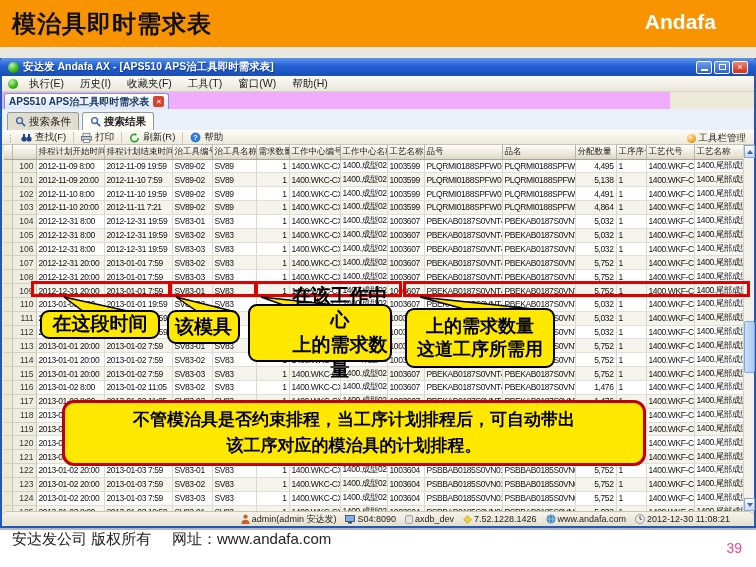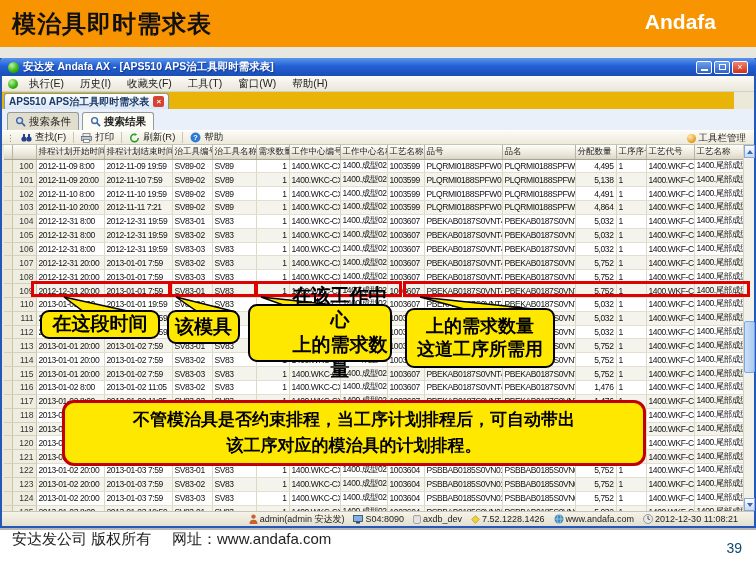--- a/index.html
+++ b/index.html
@@ -23,21 +23,21 @@
           display:flex;align-items:center;justify-content:center;font-size:9px;color:#fff;line-height:1;
           background:linear-gradient(#6E9FF0,#2E62C8);box-sizing:border-box;}
   .winbtn.close{background:linear-gradient(#F0846E,#D12E1A);}
   .winbtn .minbar{width:7px;height:2px;background:#fff;margin-top:5px;}
   .winbtn .restbox{width:7px;height:6px;border:1px solid #fff;box-sizing:border-box;}
   
   #menubar{position:absolute;left:0;top:18px;width:752px;height:16px;background:linear-gradient(#FCFBF6,#E9E6DA);
            display:flex;align-items:center;font-size:10.5px;color:#222;border-bottom:1px solid #D6D2C2;box-sizing:border-box;padding-left:3px;}
   #menubar .menu-item{padding:0 8px;}
   
-  #doctabbar{position:absolute;left:0;top:34px;width:732px;height:17px;background:#eab308;}
+  #doctabbar{position:absolute;left:0;top:34px;width:668px;height:17px;background:#f0abfc;}
   #doctab{position:absolute;left:2px;top:1px;height:16px;background:linear-gradient(#FFFFFF,#D9E5F5);
           border:1px solid #7A99C0;border-bottom:none;border-radius:3px 3px 0 0;display:flex;align-items:center;
           padding:0 4px;font-size:10px;font-weight:bold;color:#1A3A66;box-sizing:border-box;}
   #doctab .closechip{width:11px;height:11px;margin-left:4px;border-radius:2px;background:#D8432F;color:#fff;
           font-size:8px;font-weight:bold;display:flex;align-items:center;justify-content:center;line-height:1;}
   
   #searchtabs{position:absolute;left:0;top:51px;width:752px;height:21px;background:#E9F0F9;}
   .stab{position:absolute;top:3px;height:18px;display:flex;align-items:center;padding:0 7px;font-size:10.5px;color:#222;
         border:1px solid #919B9C;border-bottom:none;border-radius:3px 3px 0 0;box-sizing:border-box;}
   #stab1{left:5px;background:#E2DECE;}
@@ -72,26 +72,26 @@
   .sbtn{position:absolute;left:0;width:11px;height:13px;background:linear-gradient(#FDFEFF,#C6D9F4);border:1px solid #8CA8D8;
         box-sizing:border-box;display:flex;align-items:center;justify-content:center;}
   .sbtn.up{top:0;} .sbtn.down{bottom:0;}
   .tri-up{width:0;height:0;border-left:3px solid transparent;border-right:3px solid transparent;border-bottom:4px solid #3A66B0;}
   .tri-down{width:0;height:0;border-left:3px solid transparent;border-right:3px solid transparent;border-top:4px solid #3A66B0;}
   #sthumb{position:absolute;left:0;top:176px;width:11px;height:52px;background:linear-gradient(90deg,#CDE0F8,#AACBF2);
           border:1px solid #7AA7E8;border-radius:2px;box-sizing:border-box;}
   
   #statusbar{position:absolute;left:0;top:453px;width:752px;height:15px;background:linear-gradient(#F6F4EA,#E3DFCF);
              border-top:1px solid #C9C5B5;display:flex;align-items:center;justify-content:flex-end;
-             font-size:9px;color:#222;gap:9px;box-sizing:border-box;padding-right:16px;}
+             font-size:9px;color:#222;gap:9px;box-sizing:border-box;padding-right:24px;border-radius:6px;}
   .sitem{display:flex;align-items:center;gap:2px;white-space:nowrap;}
   
   #footer{position:absolute;left:0;top:528px;width:756px;height:39px;background:#fff;border-top:2px solid #B5B5B5;box-sizing:border-box;}
   #footer .ftext{position:absolute;left:12px;top:0;font-size:15px;color:#222;}
-  #footer .fpage{position:absolute;right:14px;top:10px;font-size:14px;color:#0c4a6e;}
+  #footer .fpage{position:absolute;right:14px;top:10px;font-size:14px;color:#ec4899;}
   
   .hlseg{position:absolute;height:16px;top:281px;border:3px solid #E00000;box-sizing:border-box;z-index:30;}
   #hl1{left:31px;width:140px;} #hl2{left:169px;width:88px;} #hl3{left:255px;width:147px;} #hl4{left:403px;width:347px;}
   #arrowlayer{position:absolute;left:0;top:0;width:756px;height:567px;pointer-events:none;z-index:32;}
   .callout{position:absolute;background:#FFE800;border:2px solid #000;border-radius:9px;z-index:34;
            display:flex;flex-direction:column;align-items:center;justify-content:center;
            font-weight:bold;color:#000;text-align:center;box-sizing:border-box;line-height:1.3;}
   #co1{left:40px;top:310px;width:120px;height:29px;font-size:19px;}
   #co2{left:167px;top:310px;width:73px;height:34px;font-size:19px;}
   #co3{left:248px;top:304px;width:144px;height:58px;font-size:19px;padding-left:40px;}

